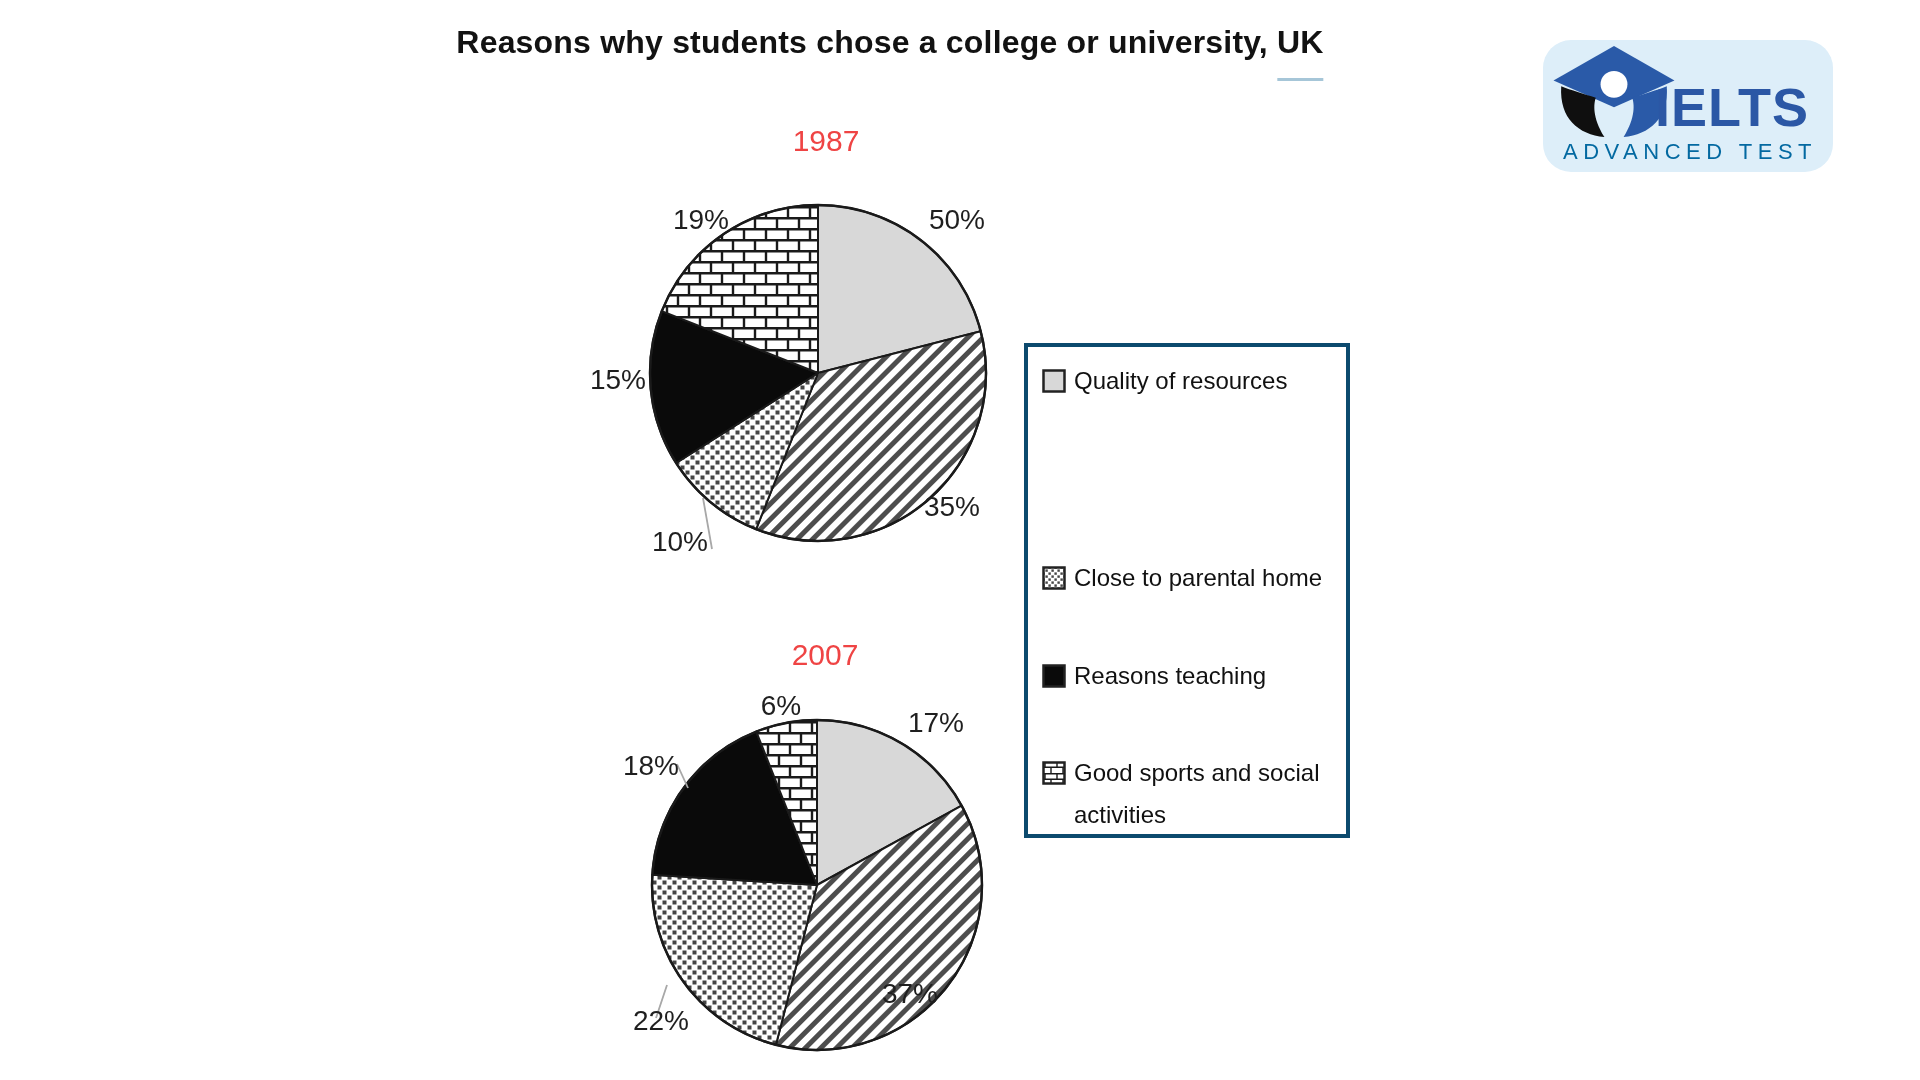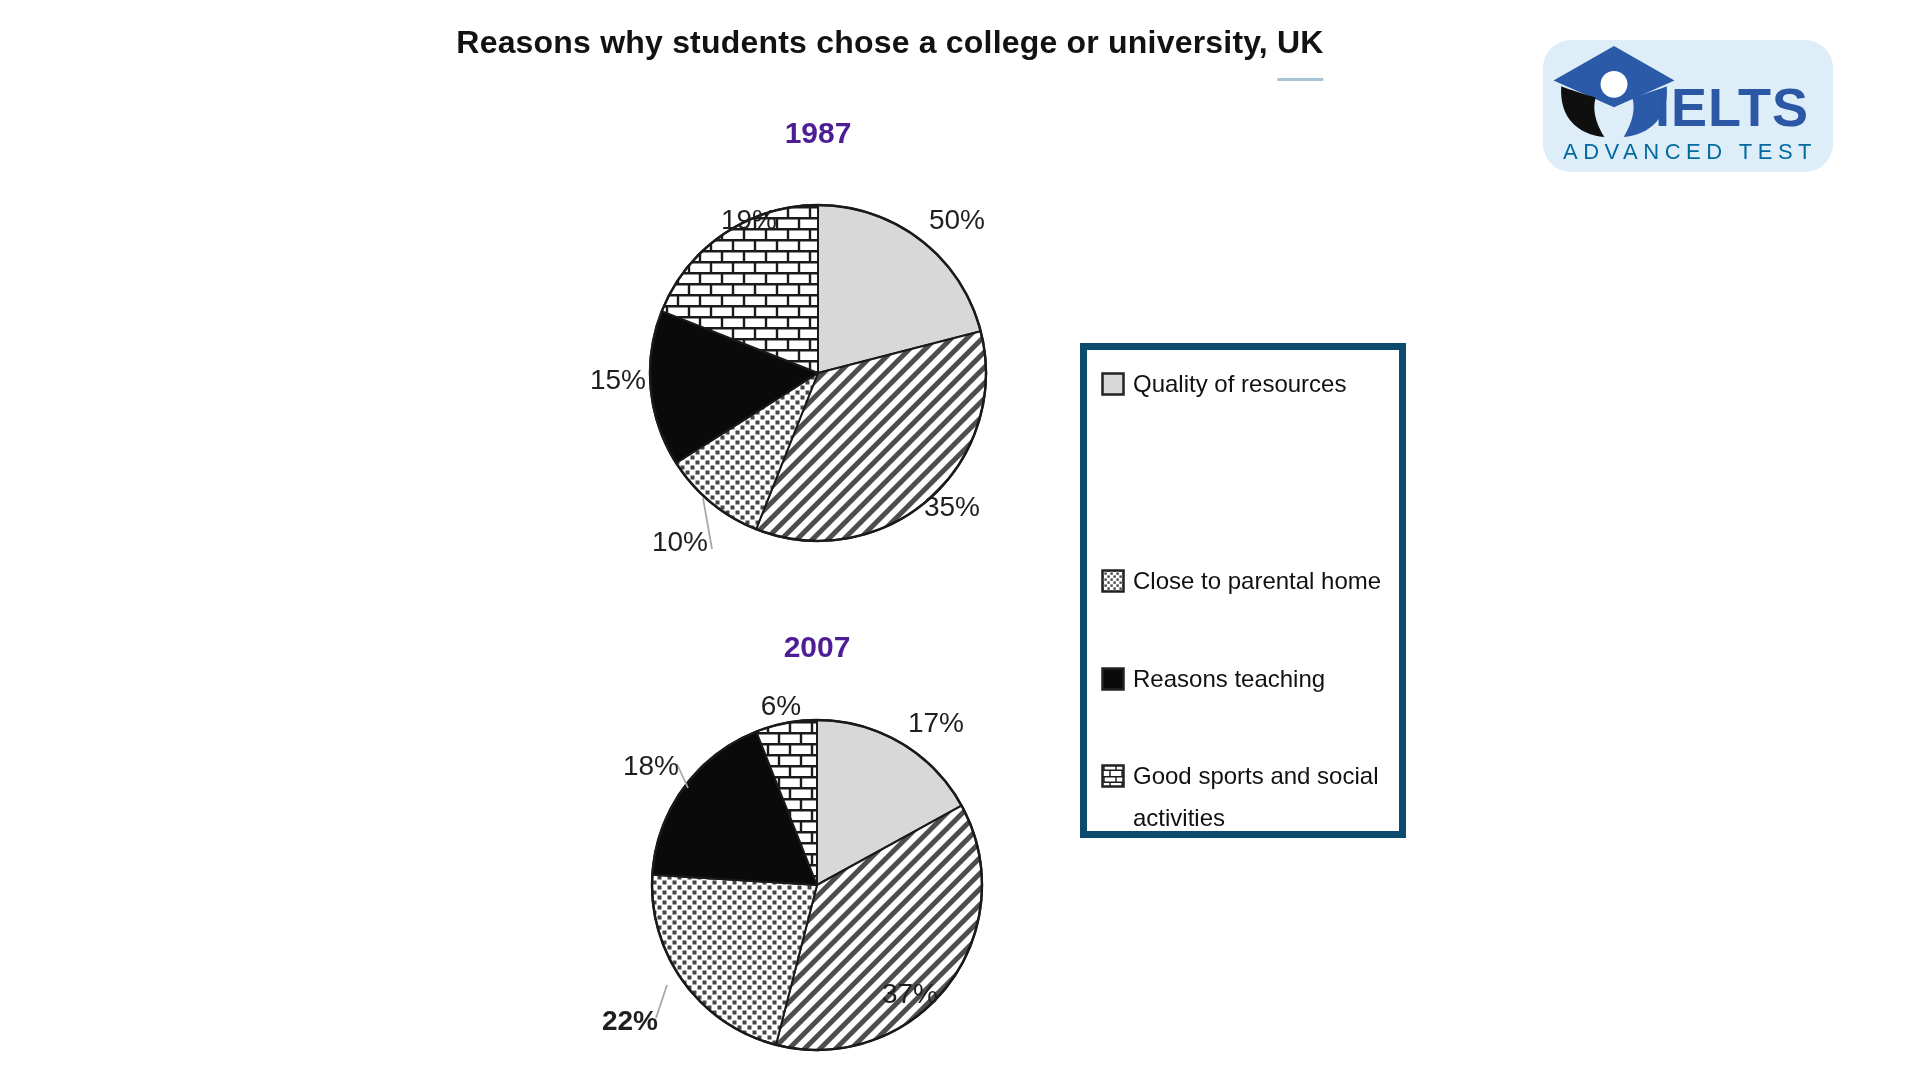--- a/index.html
+++ b/index.html
@@ -1,26 +1,26 @@
 <!DOCTYPE html>
 <html><head>
 <meta charset="utf-8">
 <style>
   html,body{margin:0;padding:0;background:#ffffff;}
   .canvas{position:relative;width:1920px;height:1080px;background:#ffffff;overflow:hidden;
           font-family:"Liberation Sans",sans-serif;color:#121212;}
   .page-title{position:absolute;left:890px;top:24px;transform:translateX(-50%);
               font-size:32px;font-weight:700;margin:0;white-space:nowrap;color:#121212;letter-spacing:0.2px;}
   .page-title .u{border-bottom:3px solid #a6c6d8;padding-bottom:18px;}
-  .year-title{position:absolute;transform:translateX(-50%);font-size:30px;font-weight:700;
-              margin:0;color:#4c1d95;white-space:nowrap;}
+  .year-title{position:absolute;transform:translateX(-50%);font-size:30px;font-weight:400;
+              margin:8px;color:#ef4444;white-space:nowrap;}
   .pie-svg{position:absolute;}
   .pct{position:absolute;transform:translate(-50%,-50%);font-size:28px;color:#1f1f1f;white-space:nowrap;}
-  .legend{position:absolute;left:1080px;top:343px;width:326px;height:495px;background:#fff;
-          border:7px solid #0c4a6e;box-sizing:border-box;}
+  .legend{position:absolute;left:1024px;top:343px;width:326px;height:495px;background:#fff;
+          border:4px solid #0c4a6e;box-sizing:border-box;}
   .lg-row{position:absolute;left:14px;display:flex;gap:8px;align-items:flex-start;}
   .lg-swatch{flex:0 0 auto;margin-top:9px;}
   .lg-label{font-size:24px;line-height:42px;color:#111;width:272px;}
   .logo{position:absolute;left:1543px;top:40px;width:282px;height:132px;background:#ddeef9;border-radius:28px;padding-left:8px;}
   .logo-icon{position:absolute;left:8px;top:4px;}
   .logo-brand{position:absolute;left:112px;top:36px;font-size:54px;font-weight:700;
               color:#2b57a5;letter-spacing:1px;}
   .logo-subtitle{position:absolute;left:20px;top:99px;font-size:22px;font-weight:400;
                  letter-spacing:5.5px;color:#0369a1;white-space:nowrap;}
   .defs-svg{position:absolute;width:0;height:0;}
@@ -97,24 +97,24 @@
       <circle cx="175" cy="175" r="165" fill="none" stroke="#1a1a1a" stroke-width="2.5"></circle>
       <line x1="14" y1="308" x2="25" y2="275" stroke="#a8a8a8" stroke-width="1.8"></line>
       <line x1="35" y1="54" x2="46" y2="78" stroke="#a8a8a8" stroke-width="1.8"></line>
     </svg>
 
   <div id="labels-layer">
       <div class="pct" style="left: 957px; top: 220px;">50%</div>
       <div class="pct" style="left: 952px; top: 507px;">35%</div>
       <div class="pct" style="left: 680px; top: 542px;">10%</div>
       <div class="pct" style="left: 618px; top: 380px;">15%</div>
-      <div class="pct" style="left: 701px; top: 220px; margin-left: 48px;">19%</div>
+      <div class="pct" style="left: 701px; top: 220px;">19%</div>
       <div class="pct" style="left: 936px; top: 723px;">17%</div>
       <div class="pct" style="left: 910px; top: 994px;">37%</div>
-      <div class="pct" style="left: 630px; top: 1021px; font-weight: bold;">22%</div>
+      <div class="pct" style="left: 661px; top: 1021px;">22%</div>
       <div class="pct" style="left: 651px; top: 766px;">18%</div>
       <div class="pct" style="left: 781px; top: 706px;">6%</div>
     </div>
 
   <div class="legend" id="legend-box">
       <div class="lg-row" style="top: 13px;">
         <svg width="24" height="24" class="lg-swatch">
           <rect x="1.5" y="1.5" width="21" height="21" fill="#d8d8d8" stroke="#222222" stroke-width="2.5"></rect>
         </svg>
         <div class="lg-label">Quality of resources</div>

